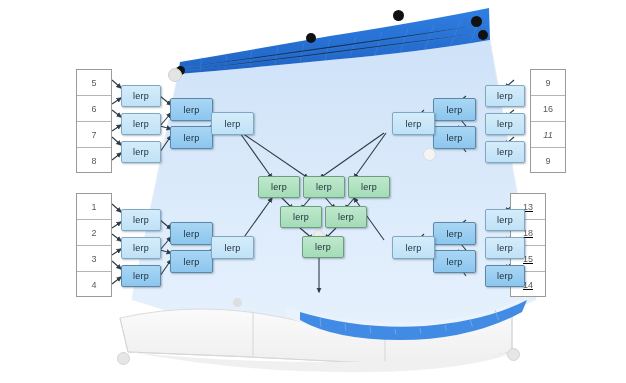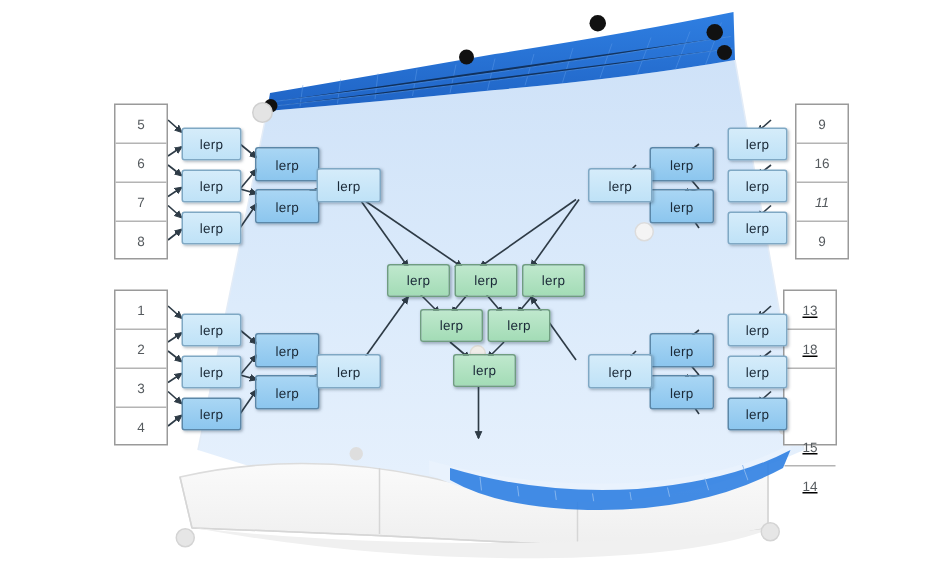--- a/index.html
+++ b/index.html
@@ -223,24 +223,24 @@
     <div class="cell" style="height:26px;">4</div>
   </div>
 
   <div class="stack" style="left:530px;top:69px;width:36px;height:104px;">
     <div class="cell" style="height:26px;">9</div>
     <div class="cell" style="height:26px;">16</div>
     <div class="cell" style="height:26px;font-style:italic;">11</div>
     <div class="cell" style="height:26px;">9</div>
   </div>
 
-  <div class="stack" style="left:522px;top:193px;width:36px;height:104px;text-decoration:underline;">
+  <div class="stack" style="left:510px;top:193px;width:36px;height:104px;text-decoration:underline;">
     <div class="cell" style="height:26px;">13</div>
     <div class="cell" style="height:26px;">18</div>
-    <div class="cell" style="height:26px;margin-top:39px;">15</div>
+    <div class="cell" style="height:26px;">15</div>
     <div class="cell" style="height:26px;">14</div>
   </div>
 
   <div class="node n-lite" style="left:121px;top:85px;width:40px;height:22px;">lerp</div>
   <div class="node n-lite" style="left:121px;top:113px;width:40px;height:22px;">lerp</div>
   <div class="node n-lite" style="left:121px;top:141px;width:40px;height:22px;">lerp</div>
 
   <div class="node n-mid" style="left:170px;top:98px;width:43px;height:23px;">lerp</div>
   <div class="node n-mid" style="left:170px;top:126px;width:43px;height:23px;">lerp</div>
 

